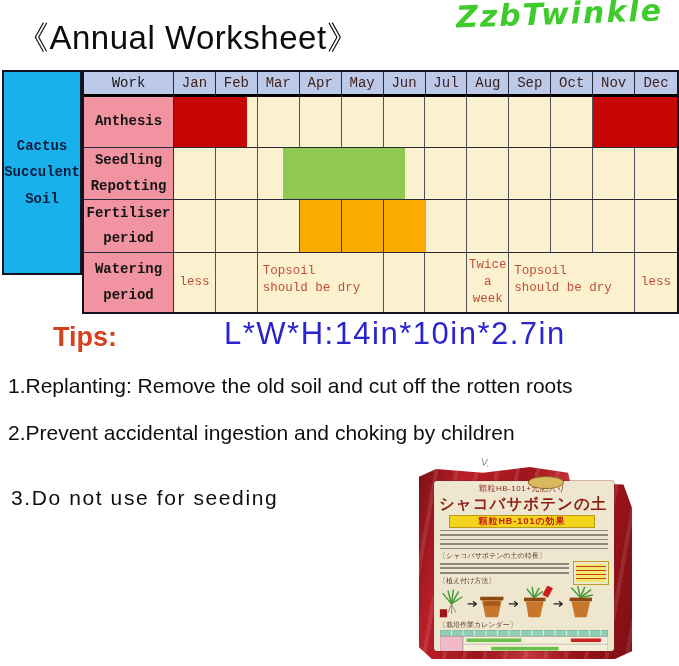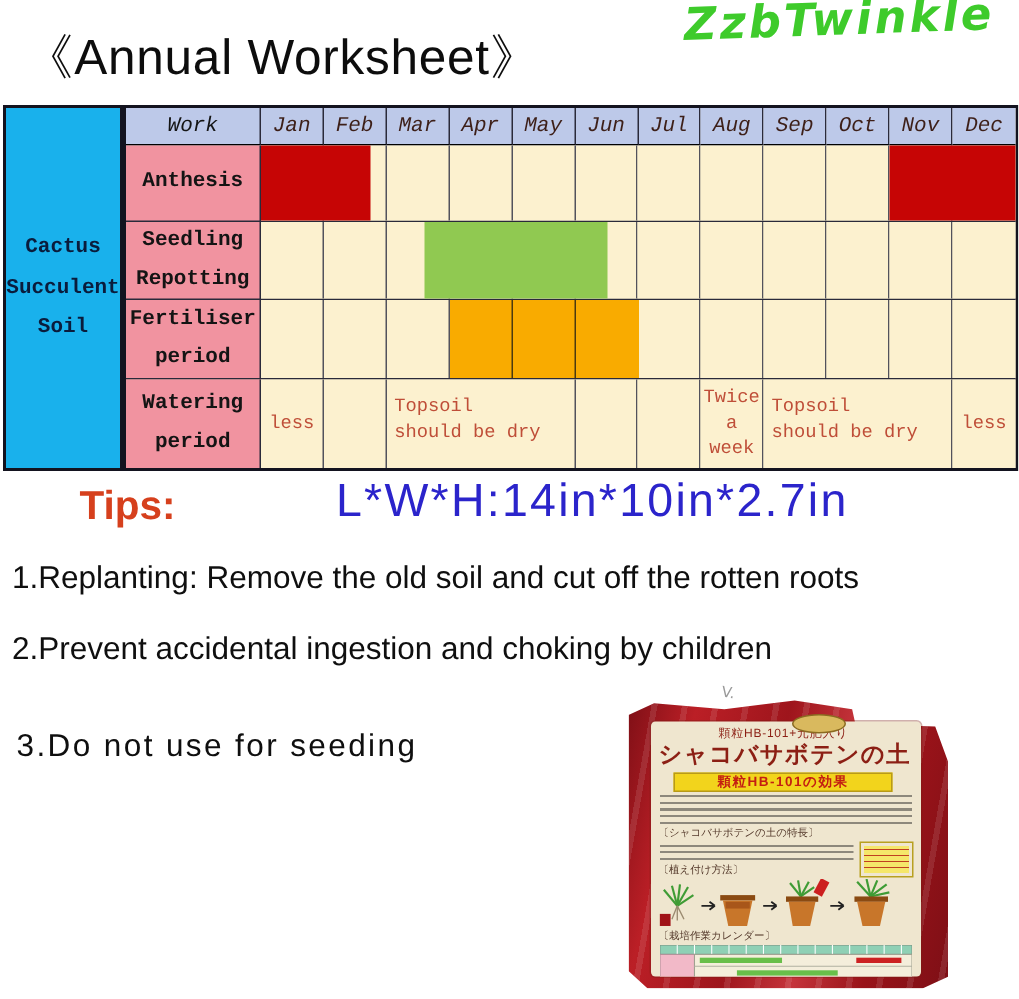--- a/index.html
+++ b/index.html
@@ -7,30 +7,30 @@
           font-family:"Liberation Sans",sans-serif;}
 
   
   .page-title{position:absolute;left:16px;top:16px;font-size:33px;color:#0d0d0d;
               letter-spacing:.5px;white-space:nowrap;}
   .brand{position:absolute;right:16px;top:-4px;font-size:30px;color:#3ecb2b;
          font-family:"DejaVu Sans",sans-serif;font-style:italic;font-weight:bold;
          letter-spacing:2px;transform:rotate(-2deg);white-space:nowrap;}
 
   
-  .blue-cell{position:absolute;left:2px;top:70px;width:80px;height:244px;background:#19b1ec;
+  .blue-cell{position:absolute;left:2px;top:70px;width:80px;height:205px;background:#19b1ec;
              border:2px solid #13131f;box-sizing:border-box;display:flex;align-items:center;
              justify-content:center;text-align:center;font-family:"Liberation Mono",monospace;
              font-weight:bold;font-size:14px;line-height:1.9;color:#0a1c3c;}
   #table-grid{position:absolute;left:82px;top:70px;width:597px;height:244px;display:grid;
               grid-template-columns:90px repeat(12,1fr);grid-template-rows:25px 51px 52px 53px 59px;
               box-sizing:border-box;border:2px solid #13131f;background:#fcf1cf;}
-  .hcell{background:#bdc9e9;border-right:1px solid #2a2a3a;border-bottom:1px solid #000000;
+  .hcell{background:#bdc9e9;border-right:1px solid #2a2a3a;border-bottom:3px solid #000000;
          display:flex;align-items:center;justify-content:center;
-         font-family:"Liberation Mono",monospace;font-size:14px;color:#3d1f18;font-style:italic;}
+         font-family:"Liberation Mono",monospace;font-size:14px;color:#3d1f18;}
   .hcell.work{color:#141414;}
   .hcell.lastcol{border-right:none;}
   .lcell{background:#f193a0;border-right:1px solid #2a2a3a;border-bottom:1px solid #2a2a3a;
          display:flex;align-items:center;justify-content:center;text-align:center;
          font-family:"Liberation Mono",monospace;font-weight:bold;font-size:14px;
          line-height:1.8;color:#141414;}
   .strip{grid-column:2/-1;position:relative;display:flex;border-bottom:1px solid #2a2a3a;}
   .lastrow{border-bottom:none;}
   .mcell{box-sizing:border-box;background:#fcf1cf;border-right:1px solid #52525c;height:100%;}
   .mcell.lastcol,.wcell.lastcol{border-right:none;}

